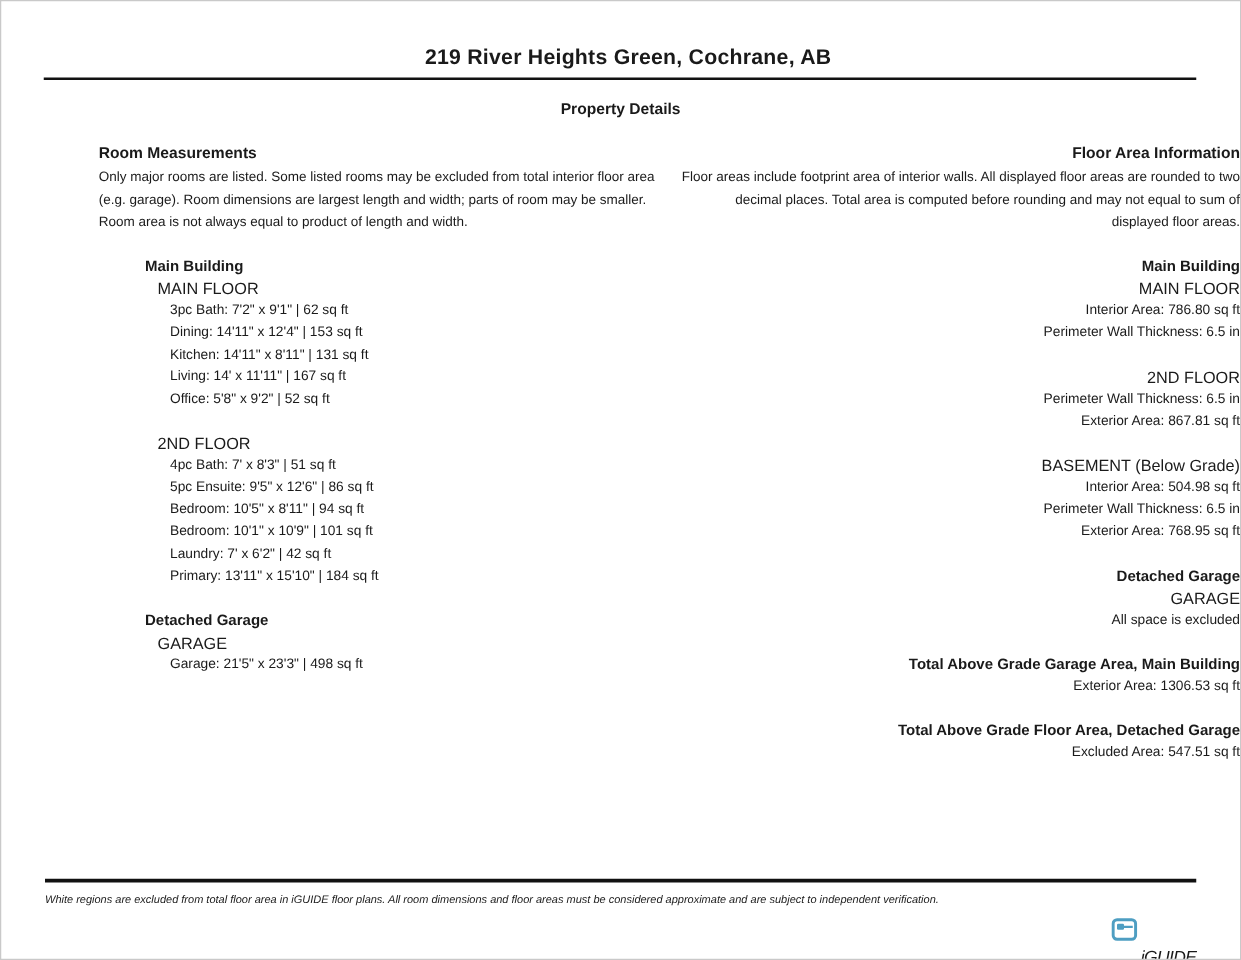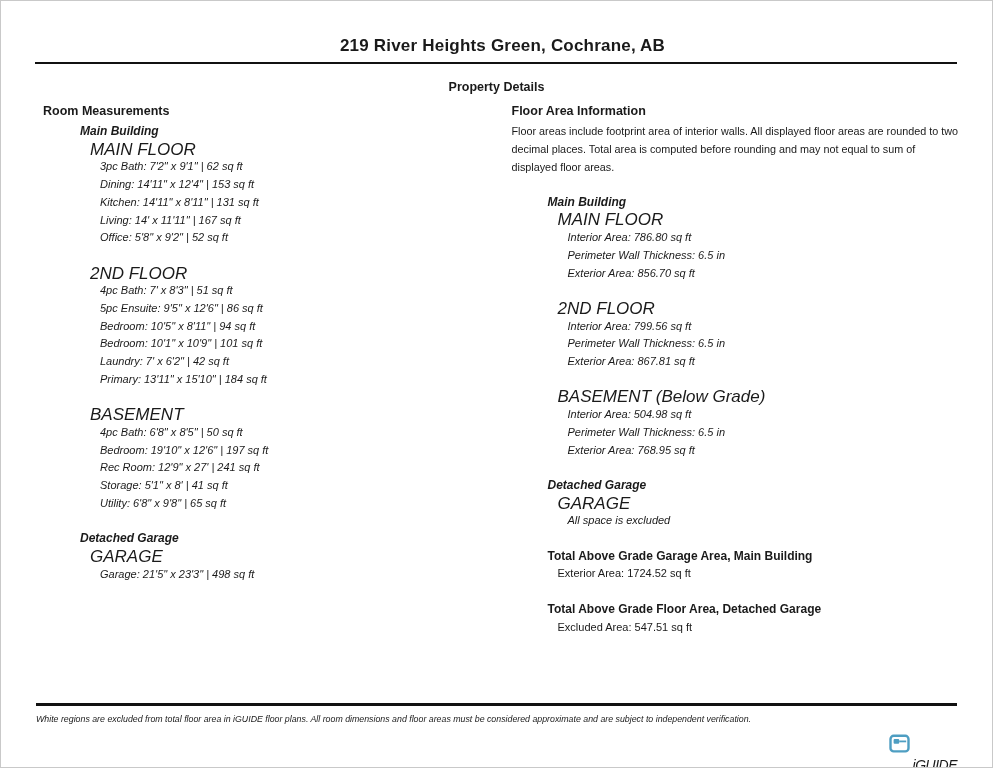--- a/index.html
+++ b/index.html
@@ -30,46 +30,46 @@
     margin: 6px 35px 0 34px;
   }
   .doc-subtitle {
     margin-top: 16px;
     text-align: center;
     font-size: 12.5px;
     font-weight: bold;
     line-height: 14px;
   }
   
-  .columns { display: flex; margin-top: 10px; }
+  .columns { display: flex; margin-top: 21px; padding-left: 36px; }
   .col { width: 496px; }
   .col-left  { padding-left: 42px; }
-  .col-right { padding-left: 15px; }
+  .col-right { padding-left: 15px; text-align: right; }
   .section-heading {
     font-size: 12.5px;
     font-weight: bold;
     line-height: 15px;
     margin-bottom: 4px;
   }
   .section-desc {
     font-size: 10.8px;
     line-height: 17.9px;
     width: 449px;
     margin-bottom: 17px;
   }
   
-  .building { margin-left: 37px; font-style: italic; }
+  .building { margin-left: 37px; }
   .col-right .building { margin-left: 36px; }
   .building-name {
     font-size: 12px;
     font-weight: bold;
     line-height: 17.7px;
   }
   .floor { padding-left: 10px; margin-bottom: 17.7px; }
-  .floor-name { font-size: 17px; line-height: 17.7px; }
+  .floor-name { font-size: 13px; line-height: 17.7px; }
   .room-line, .detail-line { font-size: 11px; line-height: 17.7px; padding-left: 10px; }
   .col-right .building + .building { margin-top: 17.7px; }
   
   .total-block { margin-left: 36px; margin-bottom: 17.7px; }
   .total-heading { font-size: 12px; font-weight: bold; line-height: 17.7px; }
   .total-detail { font-size: 11px; line-height: 17.7px; padding-left: 10px; }
   
   .footer {
     position: absolute;
     left: 35px;
@@ -99,48 +99,41 @@
 <div class="page">
 
   <div class="doc-title">219 River Heights Green, Cochrane, AB</div>
   <hr class="header-rule">
   <div class="doc-subtitle">Property Details</div>
 
   <div class="columns">
 
     <div class="col col-left rm">
       <div class="section-heading">Room Measurements</div>
+      <div class="section-desc">Only major rooms are listed. Some listed rooms may be excluded from total interior floor area (e.g. garage). Room dimensions are largest length and width; parts of room may be smaller. Room area is not always equal to product of length and width.</div>
       <div>
           <div class="building">
             <div class="building-name">Main Building</div>
             <div class="floor">
               <div class="floor-name">MAIN FLOOR</div>
               <div class="room-line">3pc Bath: 7'2" x 9'1" | 62 sq ft</div>
               <div class="room-line">Dining: 14'11" x 12'4" | 153 sq ft</div>
               <div class="room-line">Kitchen: 14'11" x 8'11" | 131 sq ft</div>
               <div class="room-line">Living: 14' x 11'11" | 167 sq ft</div>
               <div class="room-line">Office: 5'8" x 9'2" | 52 sq ft</div>
             </div>
             <div class="floor">
               <div class="floor-name">2ND FLOOR</div>
               <div class="room-line">4pc Bath: 7' x 8'3" | 51 sq ft</div>
               <div class="room-line">5pc Ensuite: 9'5" x 12'6" | 86 sq ft</div>
               <div class="room-line">Bedroom: 10'5" x 8'11" | 94 sq ft</div>
               <div class="room-line">Bedroom: 10'1" x 10'9" | 101 sq ft</div>
               <div class="room-line">Laundry: 7' x 6'2" | 42 sq ft</div>
               <div class="room-line">Primary: 13'11" x 15'10" | 184 sq ft</div>
             </div>
-            <div class="floor">
-              <div class="floor-name">BASEMENT</div>
-              <div class="room-line">4pc Bath: 6'8" x 8'5" | 50 sq ft</div>
-              <div class="room-line">Bedroom: 19'10" x 12'6" | 197 sq ft</div>
-              <div class="room-line">Rec Room: 12'9" x 27' | 241 sq ft</div>
-              <div class="room-line">Storage: 5'1" x 8' | 41 sq ft</div>
-              <div class="room-line">Utility: 6'8" x 9'8" | 65 sq ft</div>
-            </div>
           </div>
           <div class="building">
             <div class="building-name">Detached Garage</div>
             <div class="floor">
               <div class="floor-name">GARAGE</div>
               <div class="room-line">Garage: 21'5" x 23'3" | 498 sq ft</div>
             </div>
           </div>
         </div>
     </div>
@@ -148,25 +141,23 @@
     <div class="col col-right fa">
       <div class="section-heading">Floor Area Information</div>
       <div class="section-desc">Floor areas include footprint area of interior walls. All displayed floor areas are rounded to two decimal places. Total area is computed before rounding and may not equal to sum of displayed floor areas.</div>
       <div>
           <div class="building">
             <div class="building-name">Main Building</div>
             <div class="floor">
               <div class="floor-name">MAIN FLOOR</div>
               <div class="detail-line">Interior Area: 786.80 sq ft</div>
               <div class="detail-line">Perimeter Wall Thickness: 6.5 in</div>
-              <div class="detail-line">Exterior Area: 856.70 sq ft</div>
             </div>
             <div class="floor">
               <div class="floor-name">2ND FLOOR</div>
-              <div class="detail-line">Interior Area: 799.56 sq ft</div>
               <div class="detail-line">Perimeter Wall Thickness: 6.5 in</div>
               <div class="detail-line">Exterior Area: 867.81 sq ft</div>
             </div>
             <div class="floor">
               <div class="floor-name">BASEMENT (Below Grade)</div>
               <div class="detail-line">Interior Area: 504.98 sq ft</div>
               <div class="detail-line">Perimeter Wall Thickness: 6.5 in</div>
               <div class="detail-line">Exterior Area: 768.95 sq ft</div>
             </div>
           </div>
@@ -174,21 +165,21 @@
             <div class="building-name">Detached Garage</div>
             <div class="floor">
               <div class="floor-name">GARAGE</div>
               <div class="detail-line">All space is excluded</div>
             </div>
           </div>
         </div>
       <div>
           <div class="total-block">
             <div class="total-heading">Total Above Grade Garage Area, Main Building</div>
-            <div class="total-detail">Exterior Area: 1724.52 sq ft</div>
+            <div class="total-detail">Exterior Area: 1306.53 sq ft</div>
           </div>
           <div class="total-block">
             <div class="total-heading">Total Above Grade Floor Area, Detached Garage</div>
             <div class="total-detail">Excluded Area: 547.51 sq ft</div>
           </div>
         </div>
     </div>
 
   </div>
 

